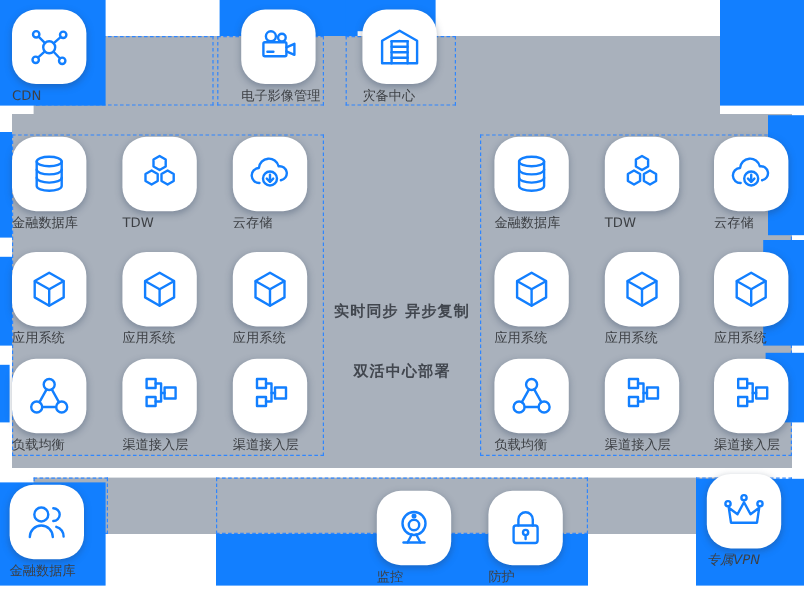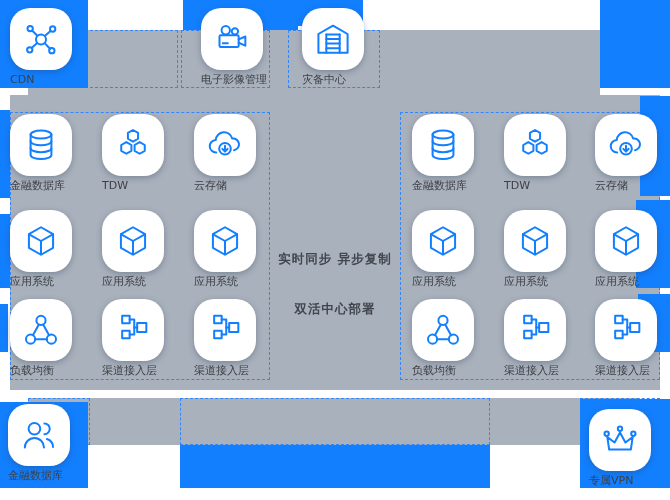--- a/index.html
+++ b/index.html
@@ -342,21 +342,49 @@
           <svg viewBox="0 0 48 48">
             <circle cx="18.5" cy="16.5" r="7"></circle>
             <path d="M7,39 a11.5,11.5 0 0 1 23,0"></path>
             <path d="M30.5,10.2 a6.4,6.4 0 0 1 0,12.8"></path>
             <path d="M33.5,28.8 a10.5,10.5 0 0 1 7.3,9.7"></path>
           </svg>
         </span>
       </div>
     <div class="nlabel">金融数据库</div>
   </div>
-  <div class="node" style="left:589px;top:409px;">
+  <div class="node" style="left:314px;top:409px;">
+    <div class="card">
+        <span class="icon">
+          <svg viewBox="0 0 48 48">
+            <circle cx="24" cy="19.5" r="11.5"></circle>
+            <circle cx="24" cy="21" r="5.2"></circle>
+            <circle cx="24" cy="12" r="1.3"></circle>
+            <path d="M17.5,38.5 L21.8,30.5"></path>
+            <path d="M30.5,38.5 L26.2,30.5"></path>
+            <line x1="13.5" y1="38.5" x2="34.5" y2="38.5"></line>
+          </svg>
+        </span>
+      </div>
+    <div class="nlabel">监控</div>
+  </div>
+  <div class="node" style="left:407px;top:409px;">
+    <div class="card">
+        <span class="icon">
+          <svg viewBox="0 0 48 48">
+            <rect x="12" y="21.5" width="24" height="17.5" rx="2.5"></rect>
+            <path d="M16.8,21.5 V15.5 a7.2,7.2 0 0 1 14.4,0 V21.5"></path>
+            <circle cx="24" cy="28.5" r="2.6"></circle>
+            <line x1="24" y1="31.2" x2="24" y2="35"></line>
+          </svg>
+        </span>
+      </div>
+    <div class="nlabel">防护</div>
+  </div>
+  <div class="node" style="left:589px;top:395px;font-style:italic;">
     <div class="card">
         <span class="icon">
           <svg viewBox="0 0 48 48">
             <path d="M11,35.5 L8.8,20.5 L17.5,27 L24,15 L30.5,27 L39.2,20.5 L37,35.5 Z"></path>
             <circle cx="8" cy="16.5" r="2.6"></circle>
             <circle cx="24" cy="10.5" r="2.6"></circle>
             <circle cx="40" cy="16.5" r="2.6"></circle>
           </svg>
         </span>
       </div>

